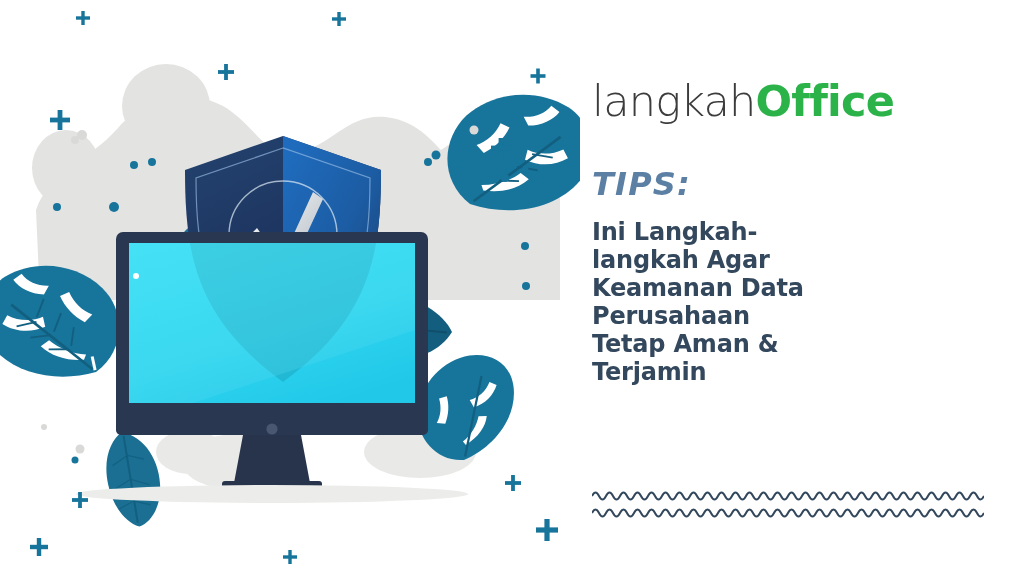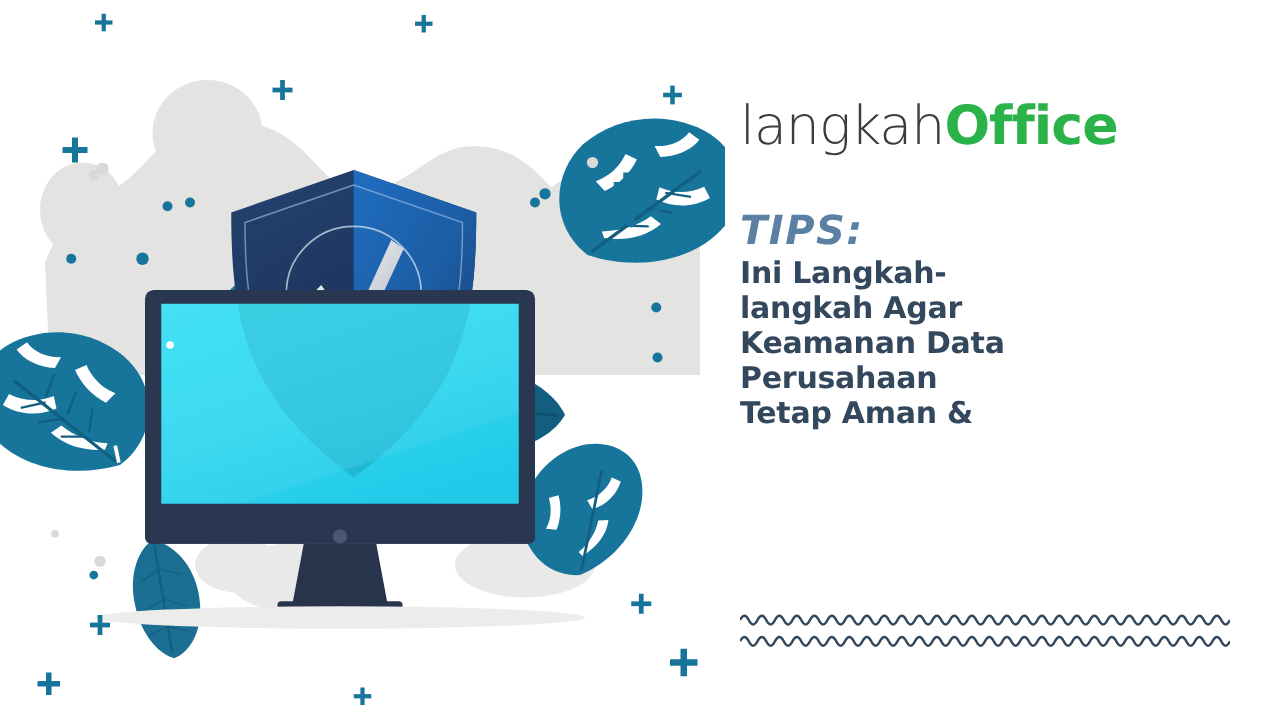--- a/index.html
+++ b/index.html
@@ -80,21 +80,21 @@
     top: 168px;
     width: 420px;
   }
   #tips-label {
     font-size: 32px;
     font-weight: bold;
     font-style: italic;
     letter-spacing: 1.2px;
     color: #5c7fa4;
     line-height: 1.05;
-    margin-bottom: 2px;
+    margin-bottom: 16px;
     font-family: "DejaVu Sans", sans-serif;
   }
   #headline {
     font-size: 24px;
     font-weight: bold;
     color: #33475d;
     line-height: 1.17;
     letter-spacing: -0.2px;
     font-family: "DejaVu Sans", sans-serif;
   }
@@ -356,20 +356,21 @@
     </div>
 
     <div id="headline-block">
       <div id="tips-label">TIPS:</div>
       <div id="headline">
         <span class="hl-line">Ini Langkah-</span>
         <span class="hl-line">langkah Agar</span>
         <span class="hl-line">Keamanan Data</span>
         <span class="hl-line">Perusahaan</span>
         <span class="hl-line">Tetap Aman &amp;</span>
+        <span class="hl-line">Terjamin</span>
       </div>
     </div>
 
     <div id="wave-divider">
       <svg width="392" height="40" viewBox="0 0 392 40" xmlns="http://www.w3.org/2000/svg">
         <path d="M0 13 Q 3.5 6 7 13 T 14 13 T 21 13 T 28 13 T 35 13 T 42 13 T 49 13
                  T 56 13 T 63 13 T 70 13 T 77 13 T 84 13 T 91 13 T 98 13 T 105 13
                  T 112 13 T 119 13 T 126 13 T 133 13 T 140 13 T 147 13 T 154 13
                  T 161 13 T 168 13 T 175 13 T 182 13 T 189 13 T 196 13 T 203 13
                  T 210 13 T 217 13 T 224 13 T 231 13 T 238 13 T 245 13 T 252 13

